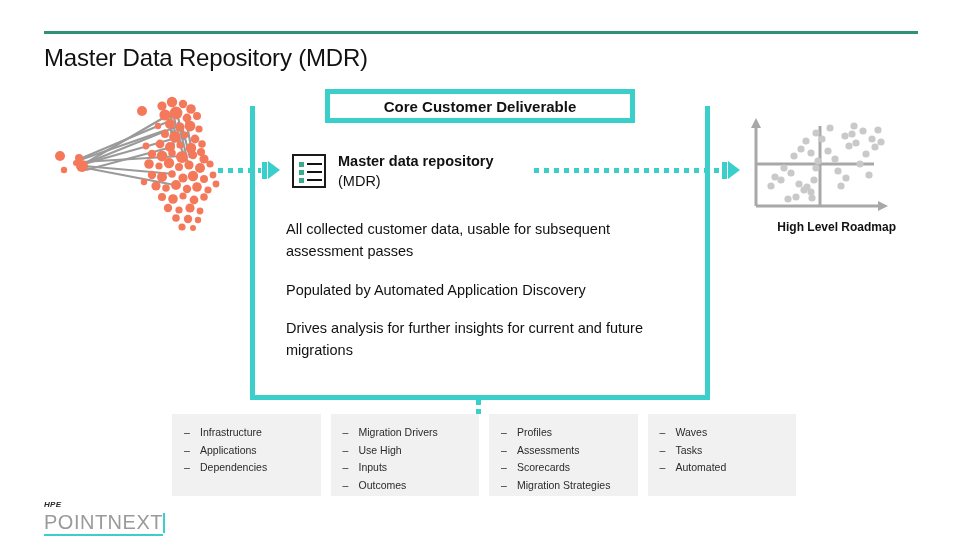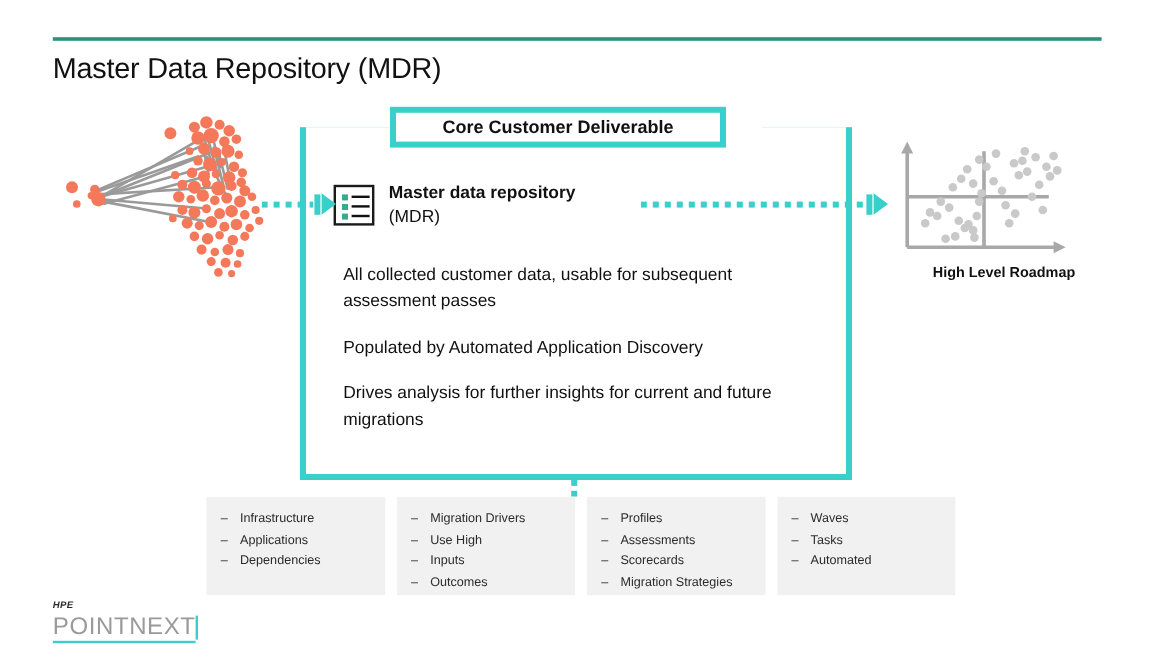--- a/index.html
+++ b/index.html
@@ -40,30 +40,30 @@
     width:75px; height:5px; background:#3BCFCB;
   }
   #mdr-panel-top-right {
     position:absolute; left:635px; top:106px;
     width:75px; height:5px; background:#3BCFCB;
   }
 
   
   #deliverable-badge {
     position:absolute; left:325px; top:89px;
-    width:280px; height:34px;
+    width:310px; height:34px;
     border:5px solid #3BCFCB; background:#ffffff;
     display:flex; align-items:center; justify-content:center;
   }
   #deliverable-badge-label {
     font-size:15px; font-weight:bold; color:#111111; white-space:nowrap;
   }
 
   
-  #mdr-row { position:absolute; left:278px; top:152px; display:flex; align-items:flex-start; }
+  #mdr-row { position:absolute; left:292px; top:152px; display:flex; align-items:flex-start; }
   #mdr-icon {
     width:34px; height:34px; border:2px solid #1a1a1a; background:#ffffff;
     position:relative; flex:none; margin-top:2px;
   }
   #mdr-icon .ic-bullet { position:absolute; left:5px; width:5px; height:5px; background:#3AA98C; }
   #mdr-icon .ic-line { position:absolute; left:13px; width:15px; height:2px; background:#111111; }
   #mdr-text { margin-left:12px; }
   #mdr-title-line { font-size:14.5px; font-weight:bold; color:#111111; line-height:18px; white-space:nowrap; }
   #mdr-sub-line { font-size:14.5px; font-weight:normal; color:#111111; line-height:22px; white-space:nowrap; }
 

